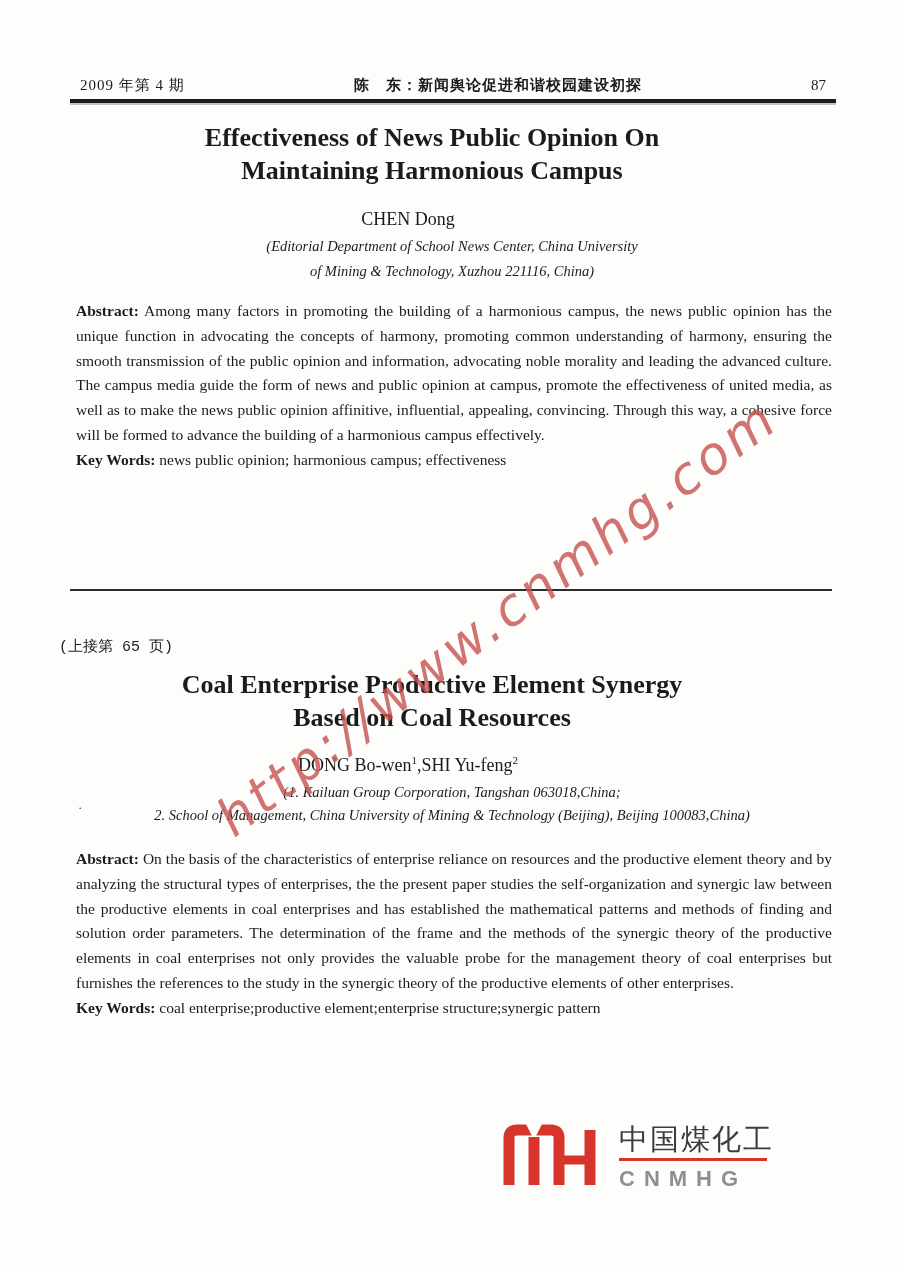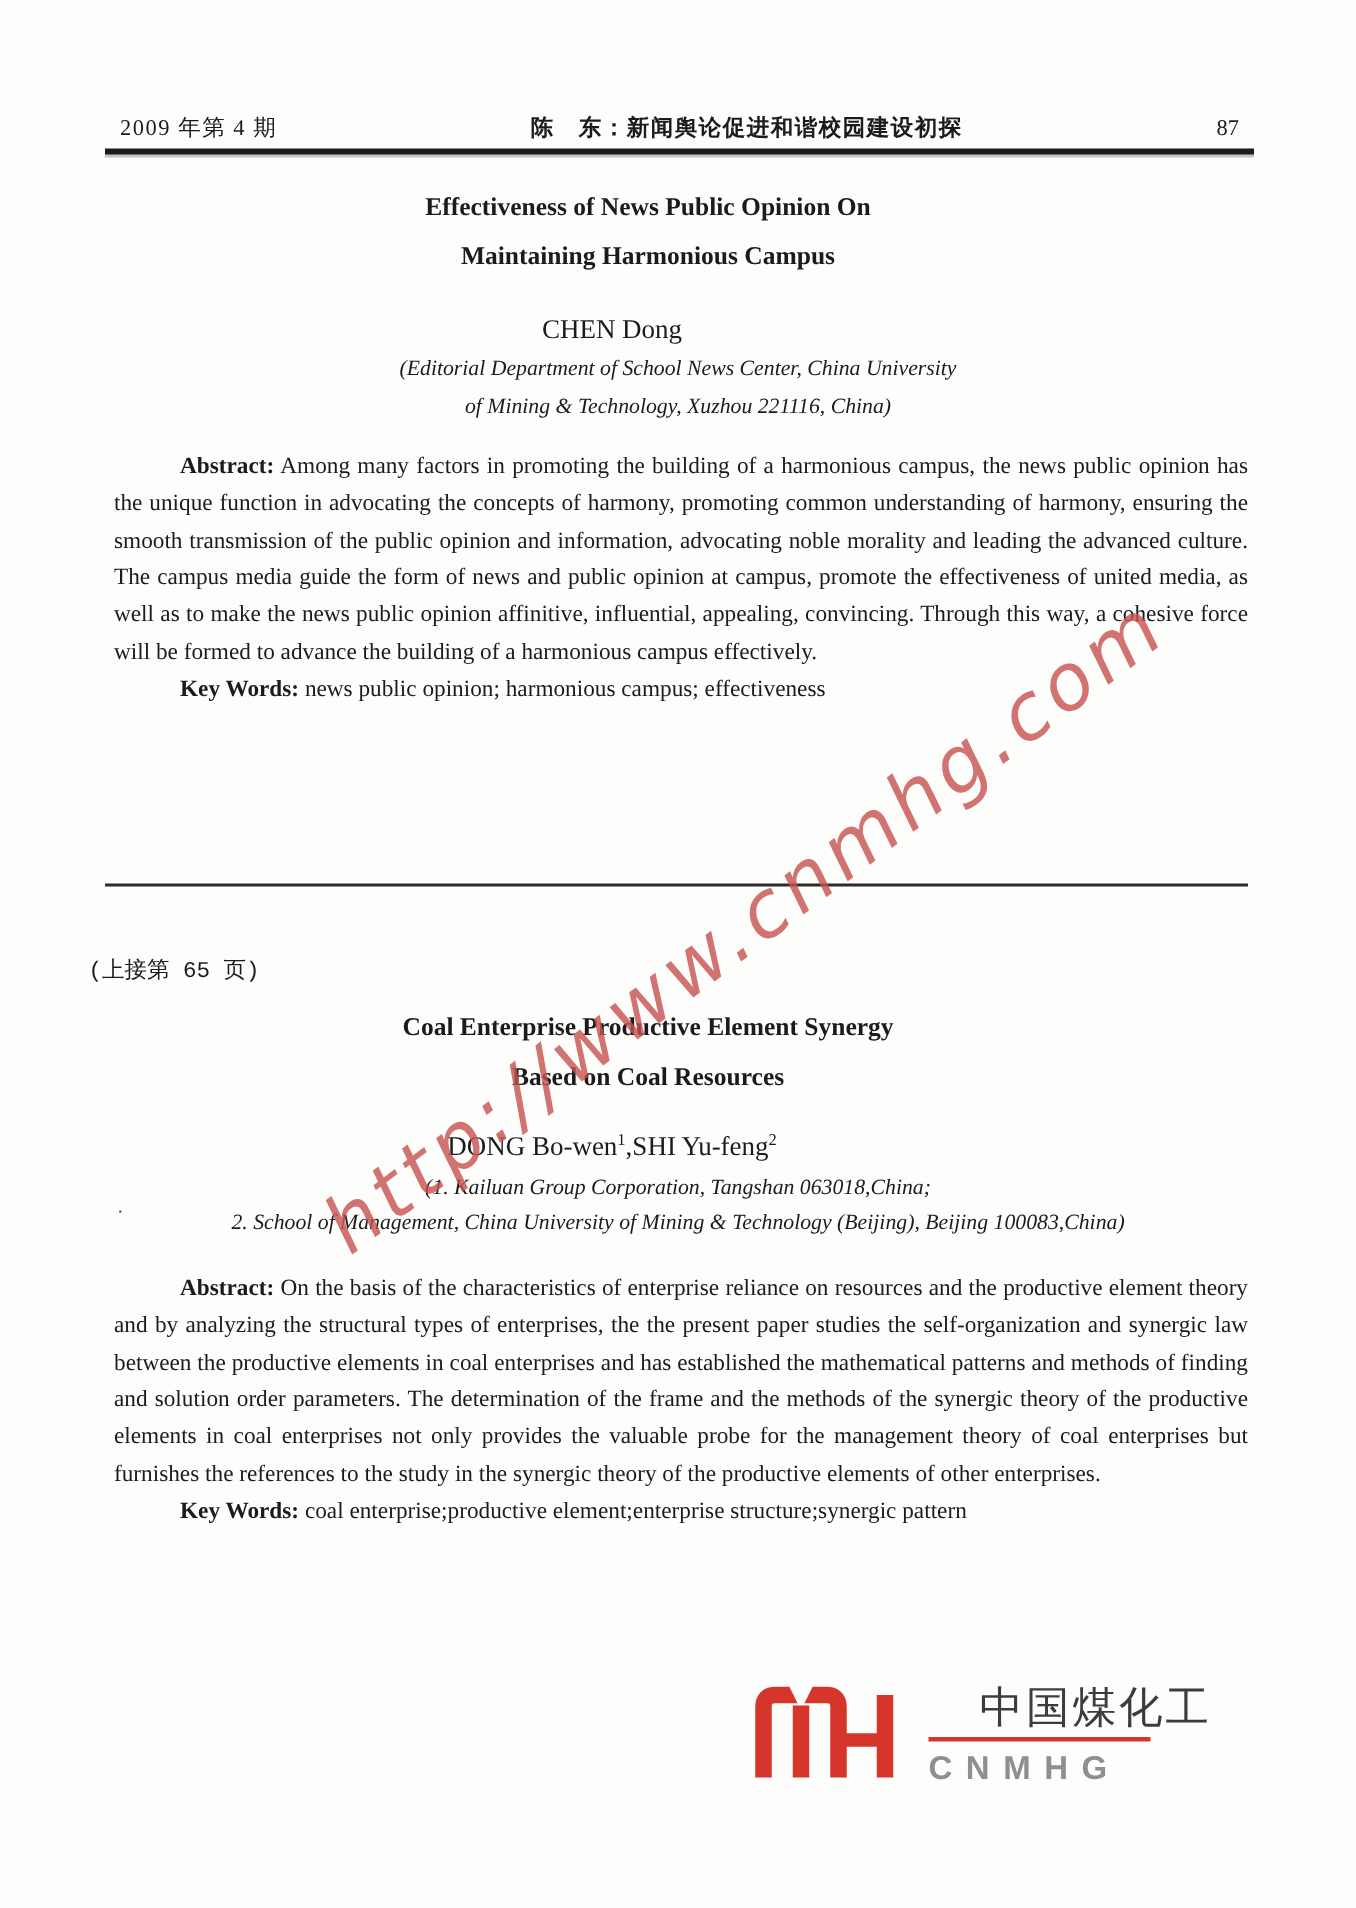--- a/index.html
+++ b/index.html
@@ -14,53 +14,53 @@
     display:flex; justify-content:space-between; align-items:baseline;
     font-size:15px;
   }
   .hdr-issue { letter-spacing:1px; }
   .hdr-title { font-weight:bold; letter-spacing:1px; }
   .hdr-page { font-size:15px; }
   .hdr-rule { position:absolute; top:99px; left:70px; width:766px; height:4px;
     background:#1c1c1c; box-shadow:0 2px 0 rgba(28,28,28,.25); }
   
   .title { position:absolute; left:0; width:864px; text-align:center;
-    font-weight:bold; font-size:17px; line-height:33px; }
+    font-weight:bold; font-size:26px; line-height:33px; }
   .t1 { top:121px; } .t2 { top:668px; }
   
   .author { position:absolute; left:0; width:816px; text-align:center; font-size:18px; }
   .a1 { top:209px; } .a2 { top:754px; }
   .author sup { font-size:11px; }
   .affil { position:absolute; left:0; width:904px; text-align:center;
     font-size:14.5px; line-height:25px;font-style:italic; }
   .af1 { top:234px; } .af2 { top:781px; line-height:23px; }
   
   .abs { position:absolute; left:76px; width:756px; font-size:15.5px;
     line-height:24.8px; }
   .abs1 { top:299px; } .abs2 { top:847px; }
   .abs p { margin:0; text-align:justify; }
   .abs p.kw { text-align:left; }
-  .abs b { font-family:"Liberation Serif", serif;margin-left:44px; }
+  .abs b { font-family:"Liberation Serif", serif; }
   
   .divider { position:absolute; top:589px; left:70px; width:762px; height:2px; background:#2b2b2b; }
   .note { position:absolute; top:637px; left:59px; font-size:15px;font-family:Liberation Mono, monospace; }
   .margin-dot { position:absolute; top:800px; left:78px; font-size:13px; color:#444; }
   
   .watermark {
     position:absolute; left:205px; top:800px; z-index:6;
     transform-origin:0 0; transform:rotate(-37deg);
     font-family:"DejaVu Sans", sans-serif; font-style:italic;
     font-size:52px; letter-spacing:4px; white-space:nowrap;
     color:#c5514f; opacity:0.8; pointer-events:none;
   }
   
   .logo { position:absolute; top:1122px; left:502px; display:flex; gap:17px; align-items:flex-start; }
   .logo-mark { width:100px; height:64px; }
   .logo-text { display:flex; flex-direction:column; font-family:"Liberation Sans", sans-serif; }
-  .logo-cn { font-size:29px; color:#3c3c3c; letter-spacing:2px; line-height:34px;margin-left:34px; }
+  .logo-cn { font-size:29px; color:#3c3c3c; letter-spacing:2px; line-height:34px; }
   .logo-underline { height:3px; background:#d6352b; margin:2px 0 5px 0; width:148px; }
   .logo-latin { font-size:22px; color:#8f8f8f; letter-spacing:9px; font-weight:700; }
 </style>
 </head>
 <body>
 
 <div class="page">
 
   <div class="hdr">
     <span class="hdr-issue">2009 年第 4 期</span>

